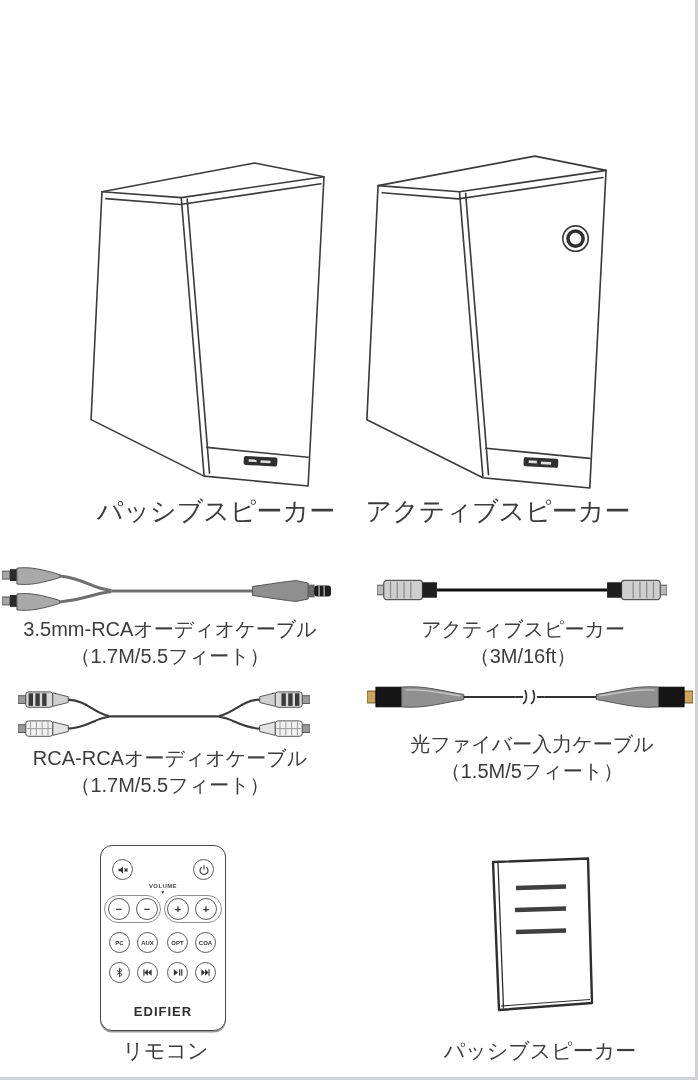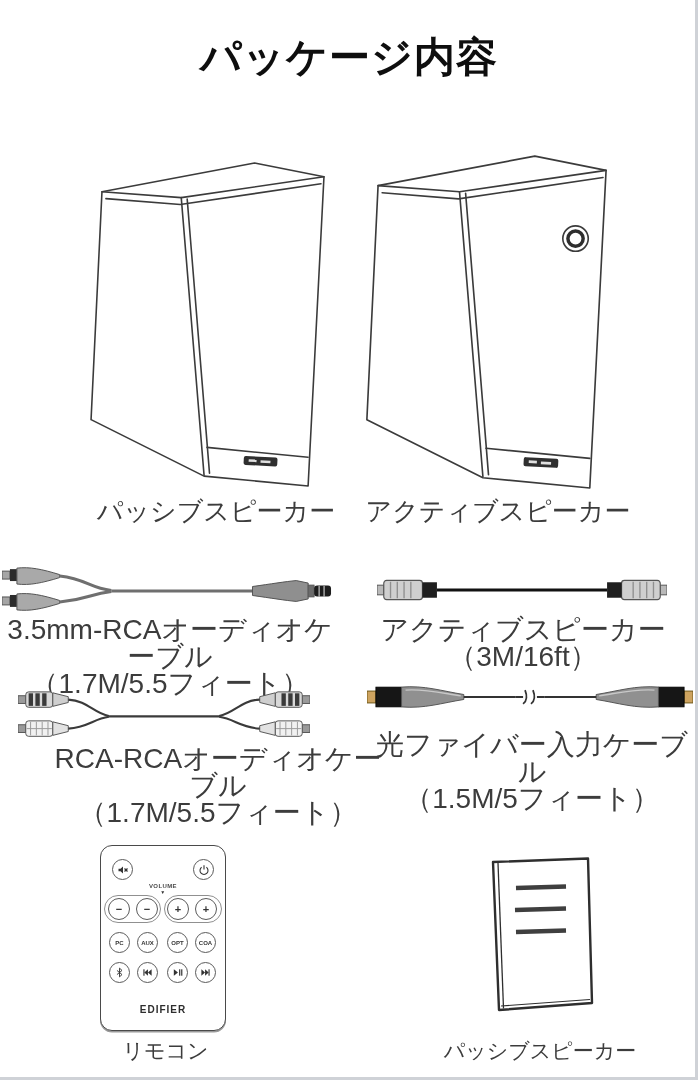--- a/index.html
+++ b/index.html
@@ -9,21 +9,21 @@
   }
   .abs{position:absolute;}
   .page-title{
     top:30px;left:0;width:698px;text-align:center;
     font-size:41px;font-weight:800;color:#0e0e0e;letter-spacing:1px;
   }
   .item-label{
     color:#3c3c3c;text-align:center;font-size:26px;font-weight:500;line-height:28px;
   }
   .cable-label{
-    color:#3c3c3c;text-align:center;font-size:28px;font-weight:500;line-height:27px;
+    color:#3c3c3c;text-align:center;font-size:20px;font-weight:500;line-height:27px;
   }
   svg{display:block;}
   .ln{stroke:#3b3b3b;stroke-width:1.6;fill:none;stroke-linejoin:round;stroke-linecap:round;}
   .fw{fill:#ffffff;stroke:#3b3b3b;stroke-width:1.6;stroke-linejoin:round;}
   
   .remote{
     border:1.6px solid #4a4a4a;border-radius:12px;background:#ffffff;
     box-shadow:0 1.5px 0 0 #9a9a9a;
   }
   .rbtn{
@@ -35,31 +35,30 @@
   .rbtn-src{width:21px;height:21px;font-size:6px;font-weight:700;letter-spacing:0;}
   .rbtn-top{width:21px;height:21px;}
   .pill{position:absolute;border:1px solid #909090;border-radius:15px;box-sizing:border-box;}
   .vol-caption{
     position:absolute;left:0;right:0;text-align:center;color:#4a4a4a;
     font-size:6px;line-height:6px;font-weight:700;letter-spacing:.4px;
   }
   .vol-caption .arrow{display:block;font-size:5px;line-height:5px;margin-top:1px;color:#333;}
   .remote-brand{
     position:absolute;left:0;right:0;text-align:center;
-    font-size:10px;font-weight:800;letter-spacing:1px;color:#2e2e2e;
+    font-size:13px;font-weight:800;letter-spacing:1px;color:#2e2e2e;
   }
   .edge-right{right:0;top:0;width:3px;height:1080px;background:#cfd2d7;}
   .edge-bottom{left:0;bottom:0;width:698px;height:3px;background:#cfd2d7;}
 </style>
 </head>
 <body>
 
 <div class="page">
 
-  <div class="abs page-title">パッケージ内容</div>
 
   <svg class="abs" style="left:84px;top:156px;" width="250" height="333" viewBox="0 0 252 336">
     <path class="fw" d="M18,36 L172,7 L242,21 L226,333 L121,323 L7,266 Z"></path>
     <path class="ln" d="M18,36 L98,42 L242,21"></path>
     <path class="ln" d="M22,43 L97,49 L239,28" stroke-width="1.1"></path>
     <path class="ln" d="M98,42 L121,322"></path>
     <path class="ln" d="M104,43.5 L126.5,320" stroke-width="1.1"></path>
     <path class="ln" d="M124,294 L226,304"></path>
     <g>
       <rect x="161" y="303.5" width="34" height="9" rx="2" fill="#2f2f2f" transform="rotate(3 178 308)"></rect>
@@ -161,21 +160,21 @@
     <use href="#rca-dark" transform="translate(0,1)"></use>
     <use href="#rca-light" transform="translate(0,31)"></use>
     <use href="#rca-dark" transform="translate(302,1) scale(-1,1)"></use>
     <use href="#rca-light" transform="translate(302,31) scale(-1,1)"></use>
     <path d="M52,11 C72,12 78,25 94,28" stroke="#3a3a3a" stroke-width="2.2" fill="none"></path>
     <path d="M52,41 C72,40 78,31 94,28.8" stroke="#3a3a3a" stroke-width="2.2" fill="none"></path>
     <path d="M94,28.4 L208,28.4" stroke="#3a3a3a" stroke-width="2.2" fill="none"></path>
     <path d="M250,11 C230,12 224,25 208,28" stroke="#3a3a3a" stroke-width="2.2" fill="none"></path>
     <path d="M250,41 C230,40 224,31 208,28.8" stroke="#3a3a3a" stroke-width="2.2" fill="none"></path>
   </svg>
-  <div class="abs cable-label" style="left:0px;top:745px;width:340px;padding-left:48px;">
+  <div class="abs cable-label" style="left:0px;top:745px;width:340px;">
     <div>RCA-RCAオーディオケーブル</div>
     <div>（1.7M/5.5フィート）</div>
   </div>
 
   <svg class="abs" style="left:367px;top:676px;" width="326" height="42" viewBox="0 0 330 42">
     <defs>
       <g id="opt-conn">
         <rect x="0" y="15" width="9" height="12" fill="#cda35f" stroke="#6e5616" stroke-width="1"></rect>
         <rect x="9" y="11" width="26" height="20" fill="#161616" stroke="#000" stroke-width="0.8"></rect>
         <path d="M35,11 C58,9 76,15 98,18.5 L98,23.5 C76,27 58,33 35,31 Z" fill="#909090" stroke="#555" stroke-width="1"></path>

